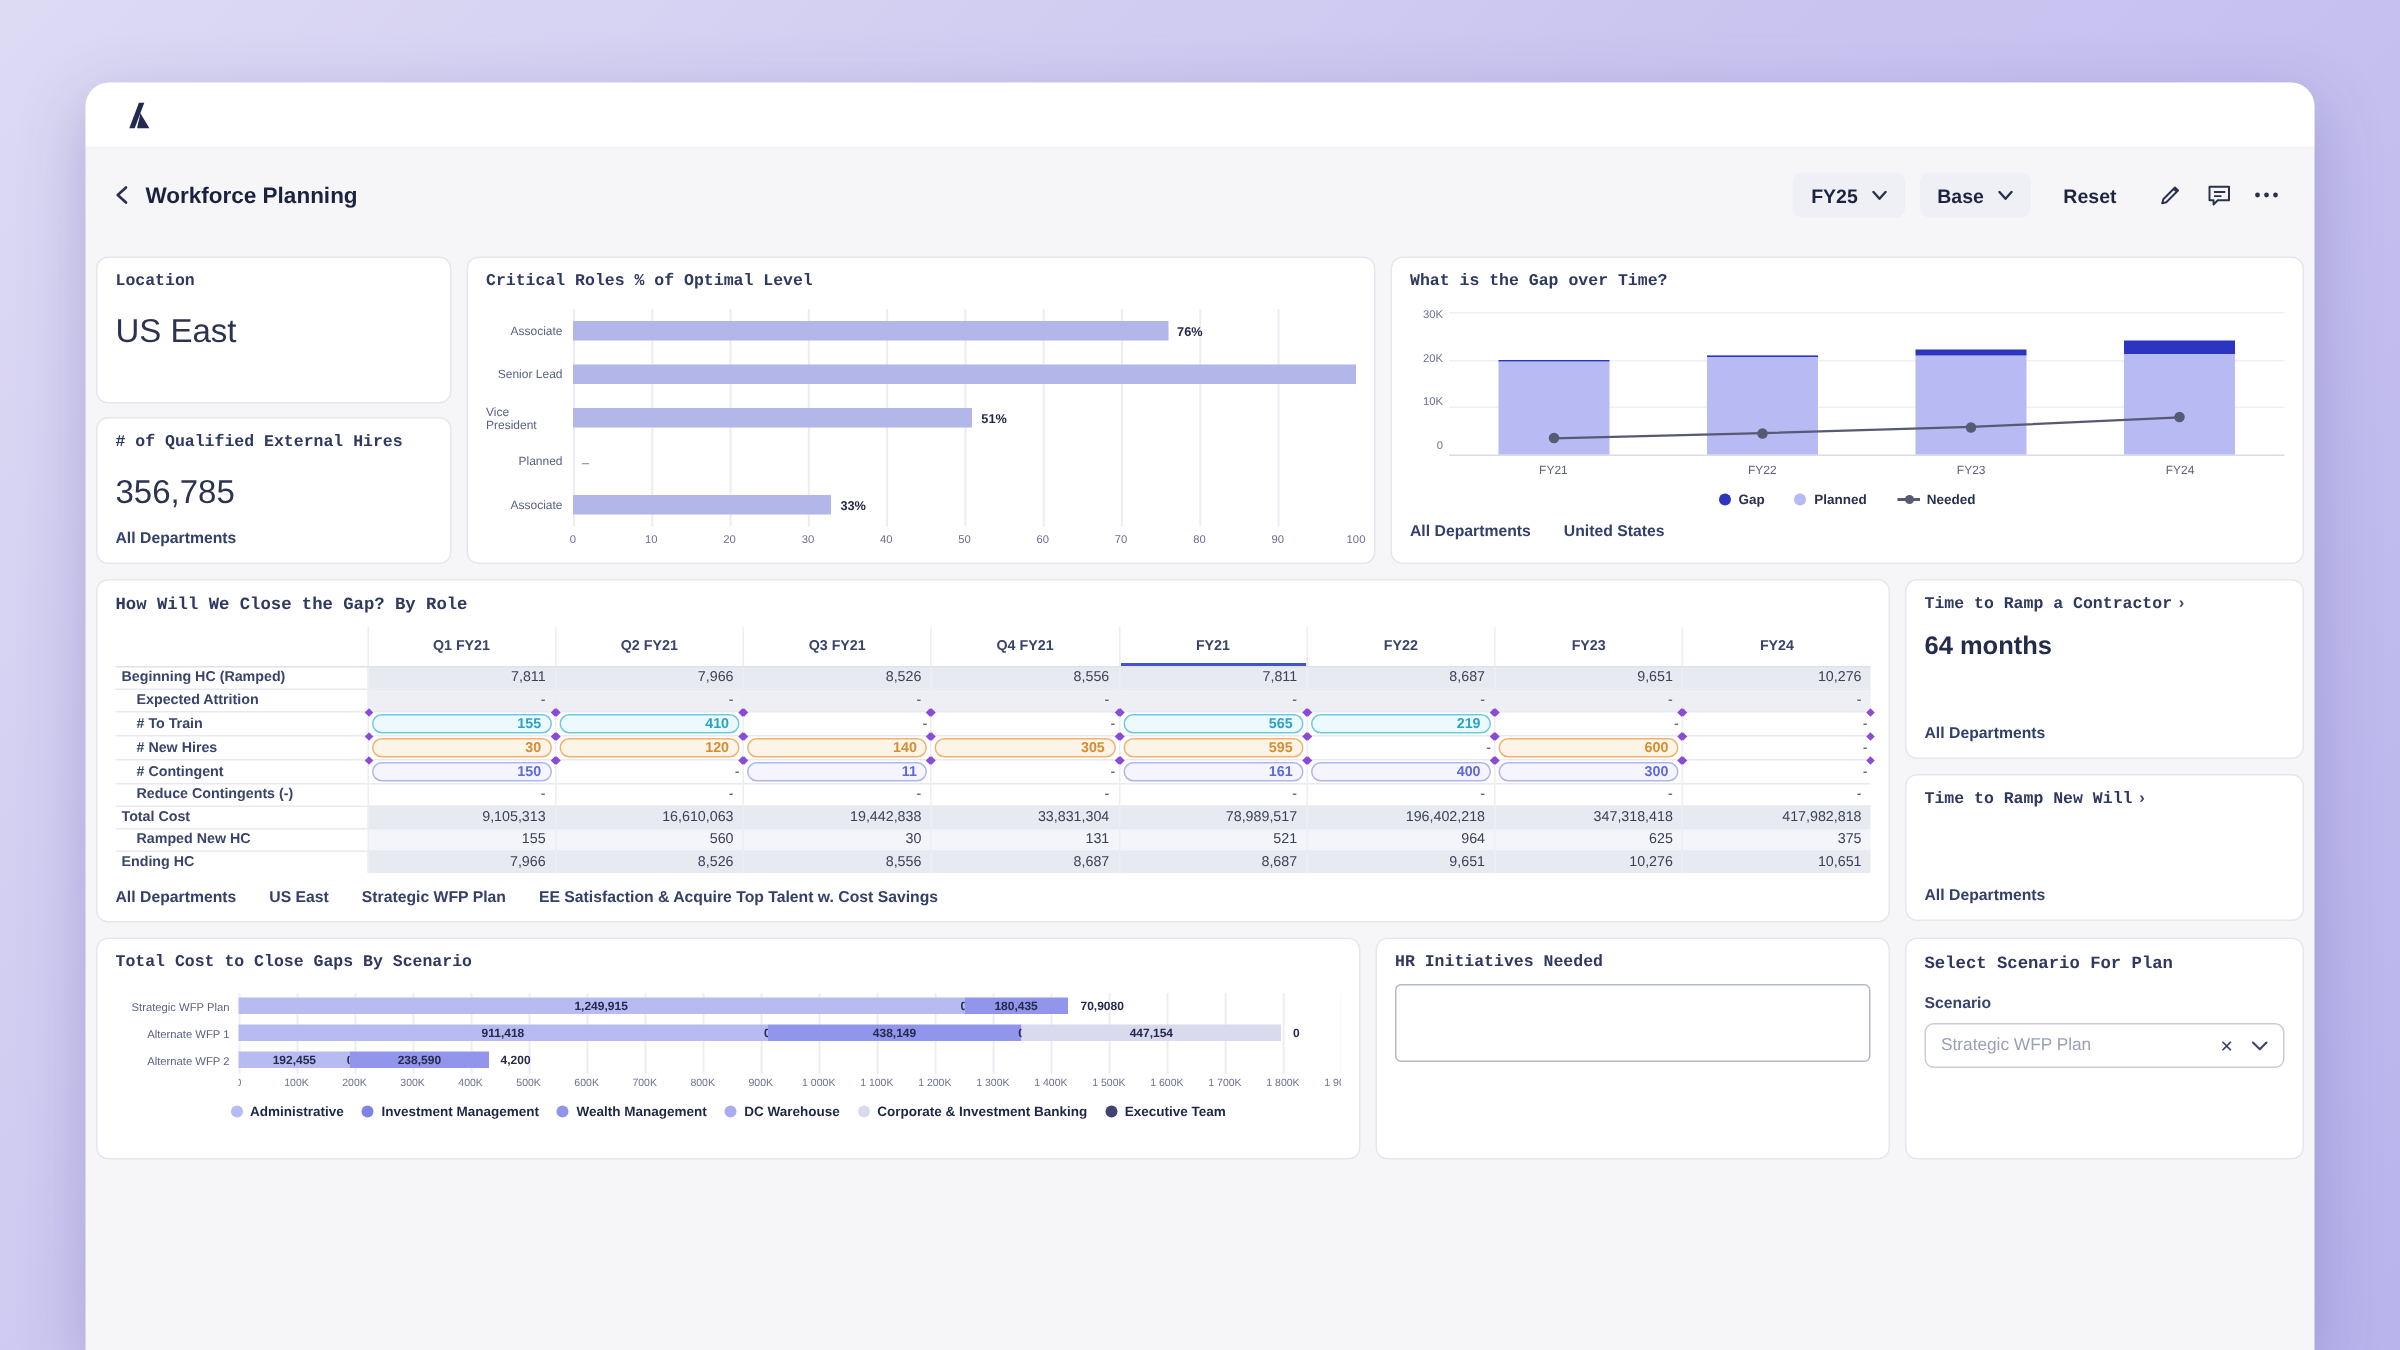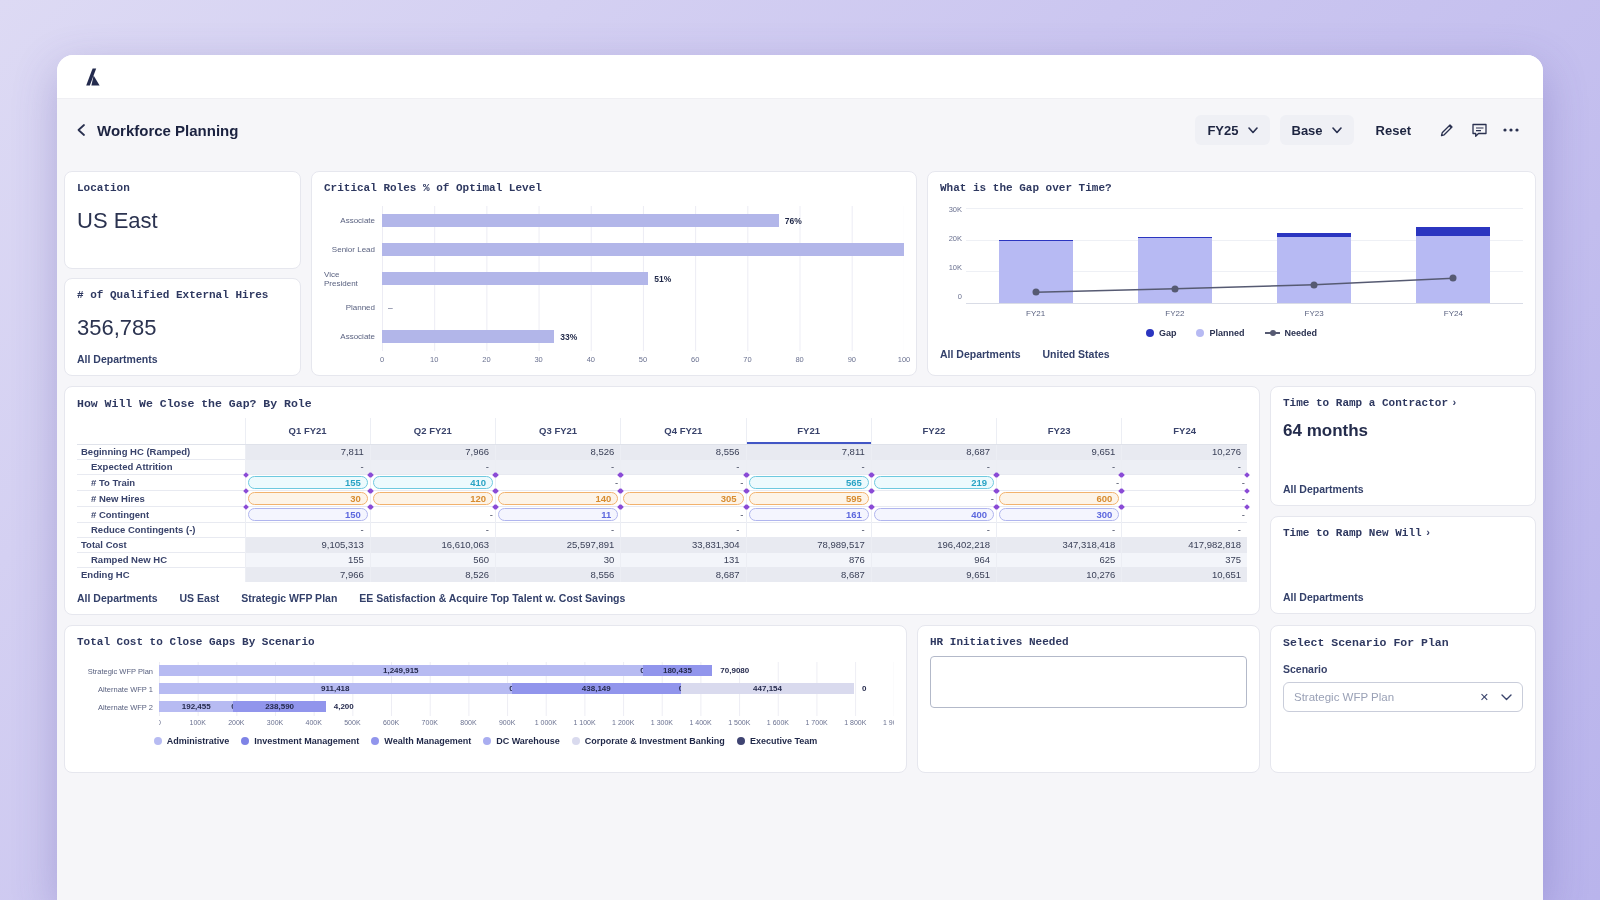--- a/index.html
+++ b/index.html
@@ -397,34 +397,34 @@
                 <td class="dashcell">-</td>
                 <td class="dashcell">-</td>
                 <td class="dashcell">-</td>
                 <td class="dashcell">-</td>
                 <td class="dashcell">-</td>
               </tr>
               <tr>
                 <td class="rlabel">Total Cost</td>
                 <td class="bg-gray">9,105,313</td>
                 <td class="bg-gray">16,610,063</td>
-                <td class="bg-gray">25,597,891</td>
+                <td class="bg-gray">19,442,838</td>
                 <td class="bg-gray">33,831,304</td>
                 <td class="bg-gray">78,989,517</td>
                 <td class="bg-gray">196,402,218</td>
                 <td class="bg-gray">347,318,418</td>
                 <td class="bg-gray">417,982,818</td>
               </tr>
               <tr>
                 <td class="rlabel ind">Ramped New HC</td>
                 <td class="bg-light">155</td>
                 <td class="bg-light">560</td>
                 <td class="bg-light">30</td>
                 <td class="bg-light">131</td>
-                <td class="bg-light">876</td>
+                <td class="bg-light">521</td>
                 <td class="bg-light">964</td>
                 <td class="bg-light">625</td>
                 <td class="bg-light">375</td>
               </tr>
               <tr>
                 <td class="rlabel">Ending HC</td>
                 <td class="bg-gray">7,966</td>
                 <td class="bg-gray">8,526</td>
                 <td class="bg-gray">8,556</td>
                 <td class="bg-gray">8,687</td>

